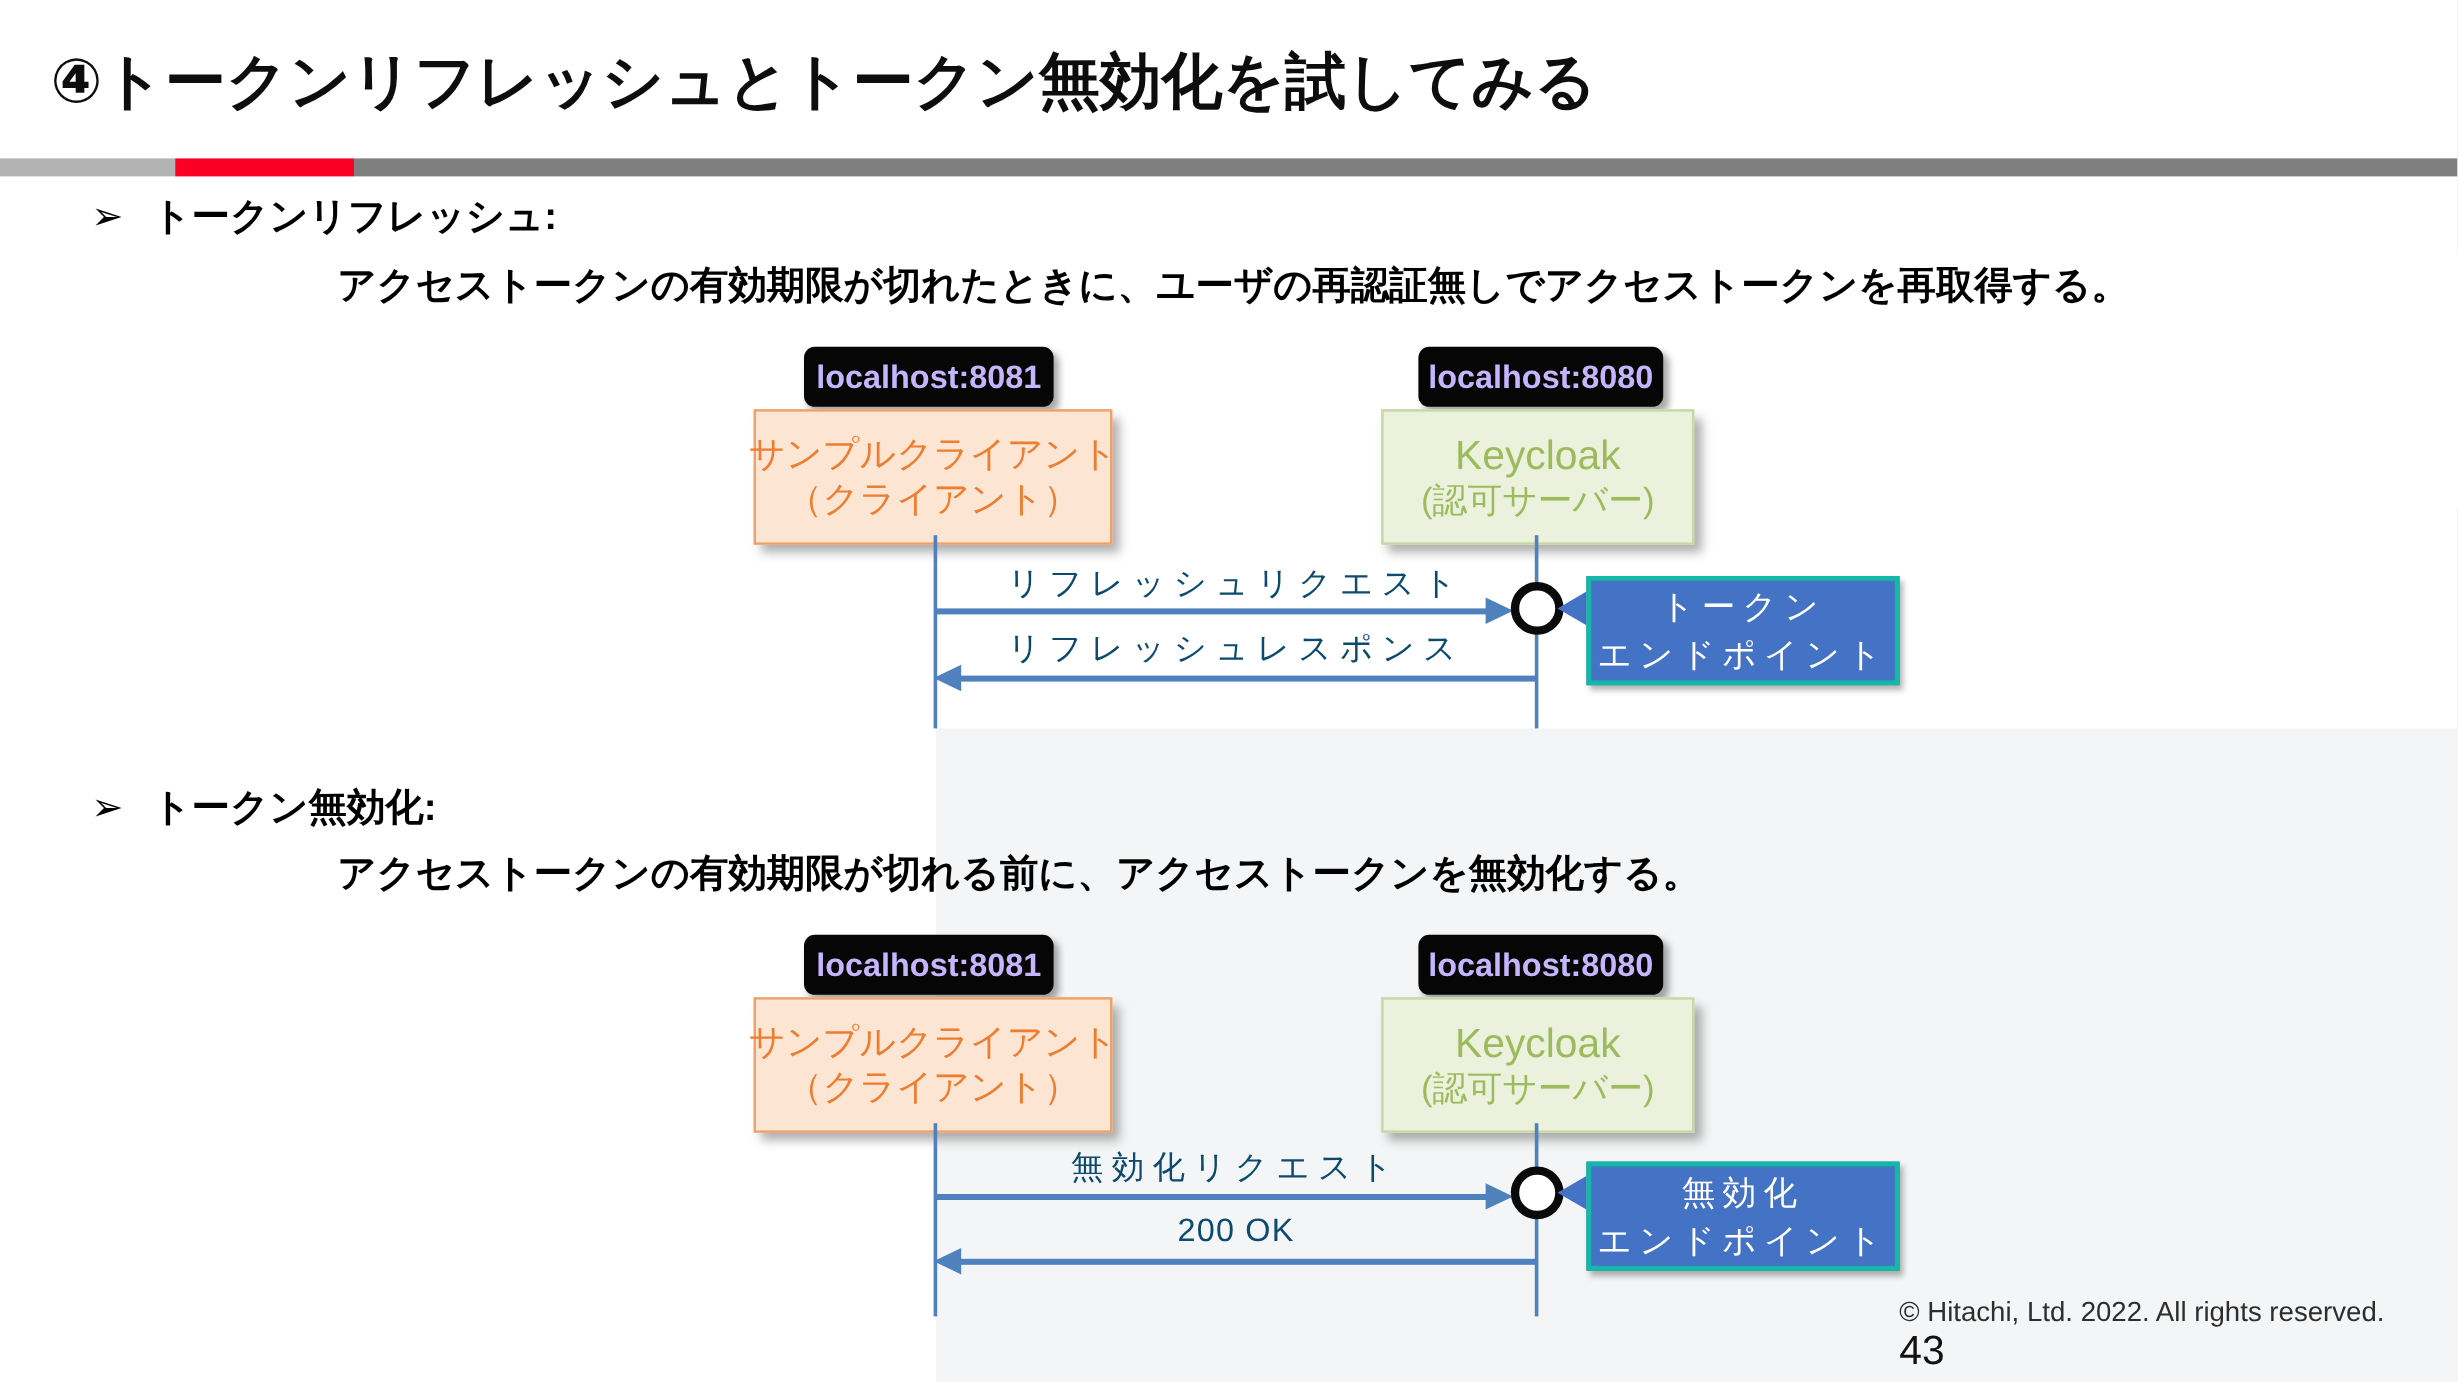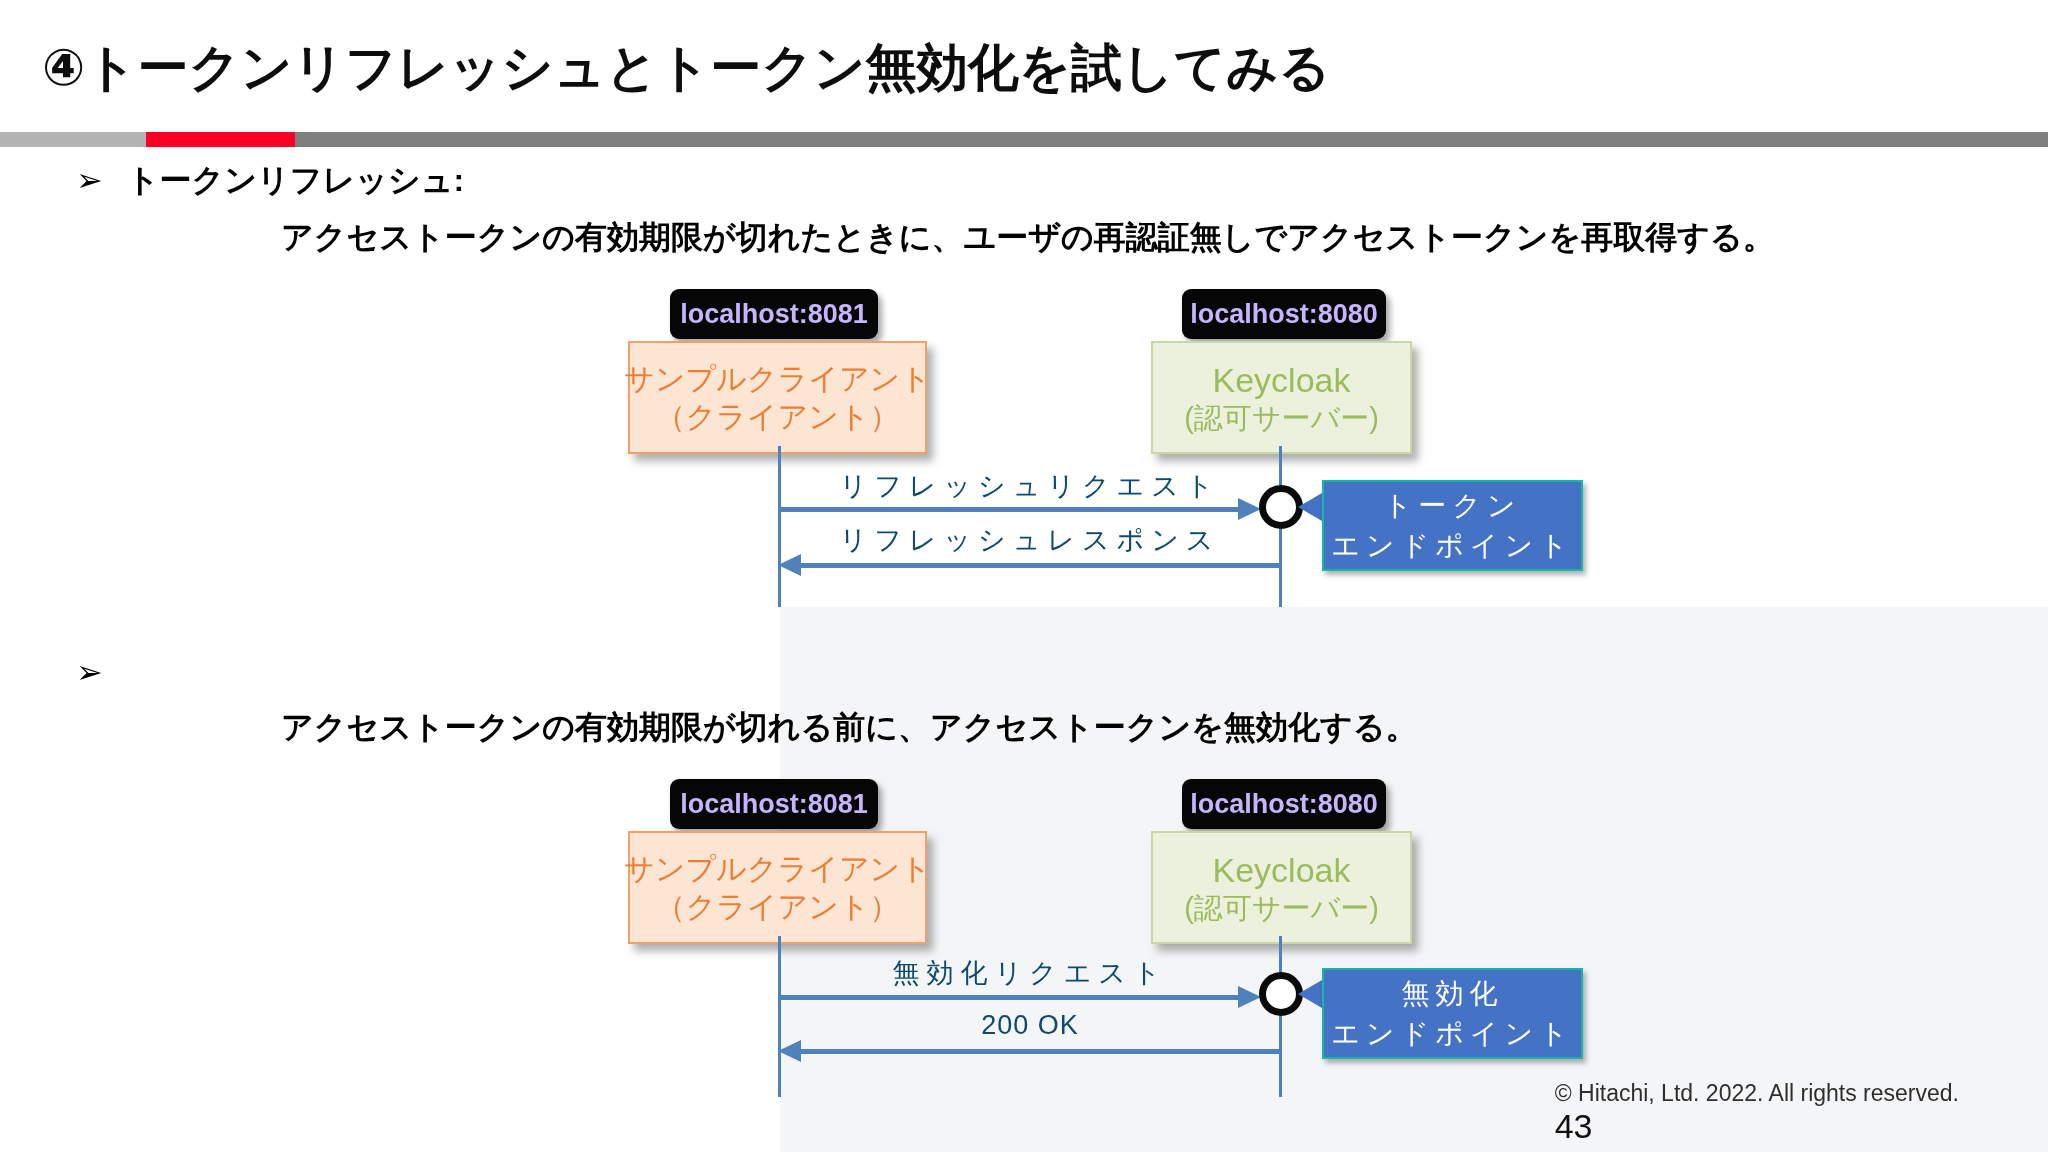--- a/index.html
+++ b/index.html
@@ -69,34 +69,34 @@
     font-size:27px;letter-spacing:7px;white-space:nowrap;
   }
   .msg-label.plain{letter-spacing:1px;}
 
   .port-circle{
     position:absolute;left:1259px;width:30px;height:30px;background:#ffffff;
     border:7px solid #0a0a0a;border-radius:50%;
   }
 
   .endpoint-box{
-    position:absolute;left:1322px;width:261px;height:91px;background:#4472c4;border:2px solid #14b8a6;
+    position:absolute;left:1322px;width:261px;height:91px;background:#4472c4;border:4px solid #14b8a6;
     box-sizing:border-box;color:#ffffff;display:flex;flex-direction:column;align-items:center;justify-content:center;
     box-shadow:3px 4px 5px rgba(0,0,0,0.3);text-align:center;
   }
   .endpoint-box .l1,.endpoint-box .l2{font-size:28px;line-height:40px;letter-spacing:6px;white-space:nowrap;}
   .endpoint-notch{
     position:absolute;left:1298px;width:0;height:0;
     border-top:14px solid transparent;border-bottom:14px solid transparent;border-right:24px solid #4472c4;
   }
 
   
   .footer{position:absolute;right:43px;bottom:6px;display:flex;align-items:baseline;flex-direction:column;}
   .copyright{font-size:23px;color:#2e2e2e;margin-right:46px;white-space:nowrap;}
-  .page-number{font-size:34px;color:#111111;}
+  .page-number{font-size:34px;color:#111111;margin-left:28px;}
 </style>
 </head>
 <body>
 
 <div class="slide">
 
   <div class="gray-region"></div>
 
   <div class="slide-title">④トークンリフレッシュとトークン無効化を試してみる</div>
 
@@ -139,20 +139,21 @@
     <div class="port-circle" style="top:485px;"></div>
     <div class="endpoint-notch" style="top:493px;"></div>
     <div class="endpoint-box" style="top:480px;">
       <div class="l1">トークン</div>
       <div class="l2">エンドポイント</div>
     </div>
   </div>
 
   <div class="bullet-row s2-row">
     <span class="bullet-glyph">➢</span>
+    <span class="bullet-label">トークン無効化:</span>
   </div>
   <div class="bullet-sub s2-sub">アクセストークンの有効期限が切れる前に、アクセストークンを無効化する。</div>
 
   <div>
     <div class="host-box client-host" style="top:779px;">localhost:8081</div>
     <div class="host-box server-host" style="top:779px;">localhost:8080</div>
 
     <div class="actor-box client-actor" style="top:831px;">
       <div class="l1">サンプルクライアント</div>
       <div class="l2">（クライアント）</div>

